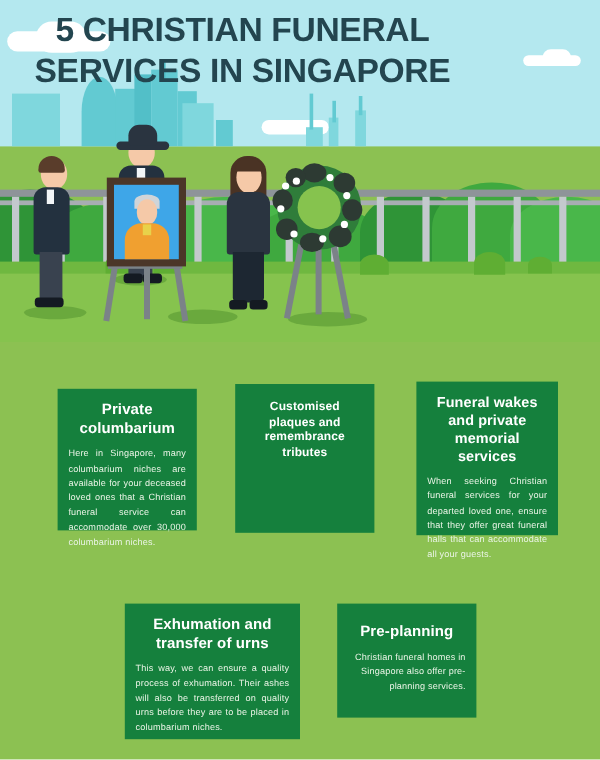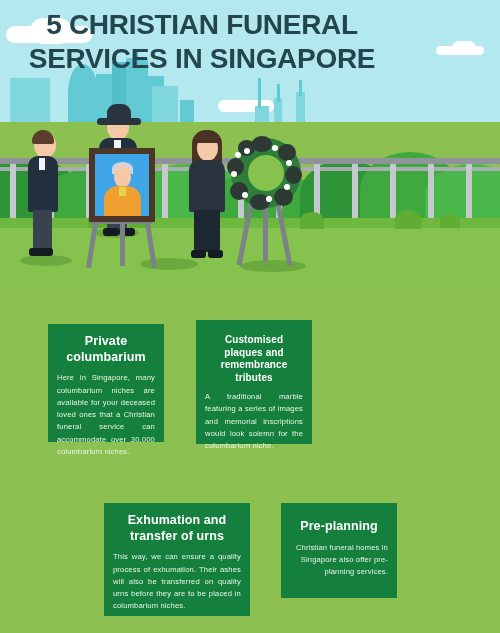--- a/index.html
+++ b/index.html
@@ -224,23 +224,26 @@
 
   </div>
 
   <div class="card c1" style="left:48px;top:324px;width:116px;height:118px;">
     <h3>Private columbarium</h3>
     <p>Here in Singapore, many columbarium niches are available for your deceased loved ones that a Christian funeral service can accommodate over 30,000 columbarium niches.</p>
   </div>
 
   <div class="card c2" style="left:196px;top:320px;width:116px;height:124px;padding-top:14px;">
     <h3>Customised plaques and remembrance tributes</h3>
-    <p>A traditional marble featuring a series of images and memorial inscriptions would look solemn for the columbarium niche.</p>
-  </div>
-
+  </div>
+
+  <div class="card c3" style="left:347px;top:318px;width:118px;height:128px;">
+    <h3>Funeral wakes and private memorial services</h3>
+    <p>When seeking Christian funeral services for your departed loved one, ensure that they offer great funeral halls that can accommodate all your guests.</p>
+  </div>
 
   <div class="card c4" style="left:104px;top:503px;width:146px;height:113px;">
     <h3>Exhumation and transfer of urns</h3>
     <p>This way, we can ensure a quality process of exhumation. Their ashes will also be transferred on quality urns before they are to be placed in columbarium niches.</p>
   </div>
 
   <div class="card c5" style="left:281px;top:503px;width:116px;height:95px;padding-top:16px;">
     <h3>Pre-planning</h3>
     <p class="ctr">Christian funeral homes in Singapore also offer pre-planning services.</p>
   </div>

